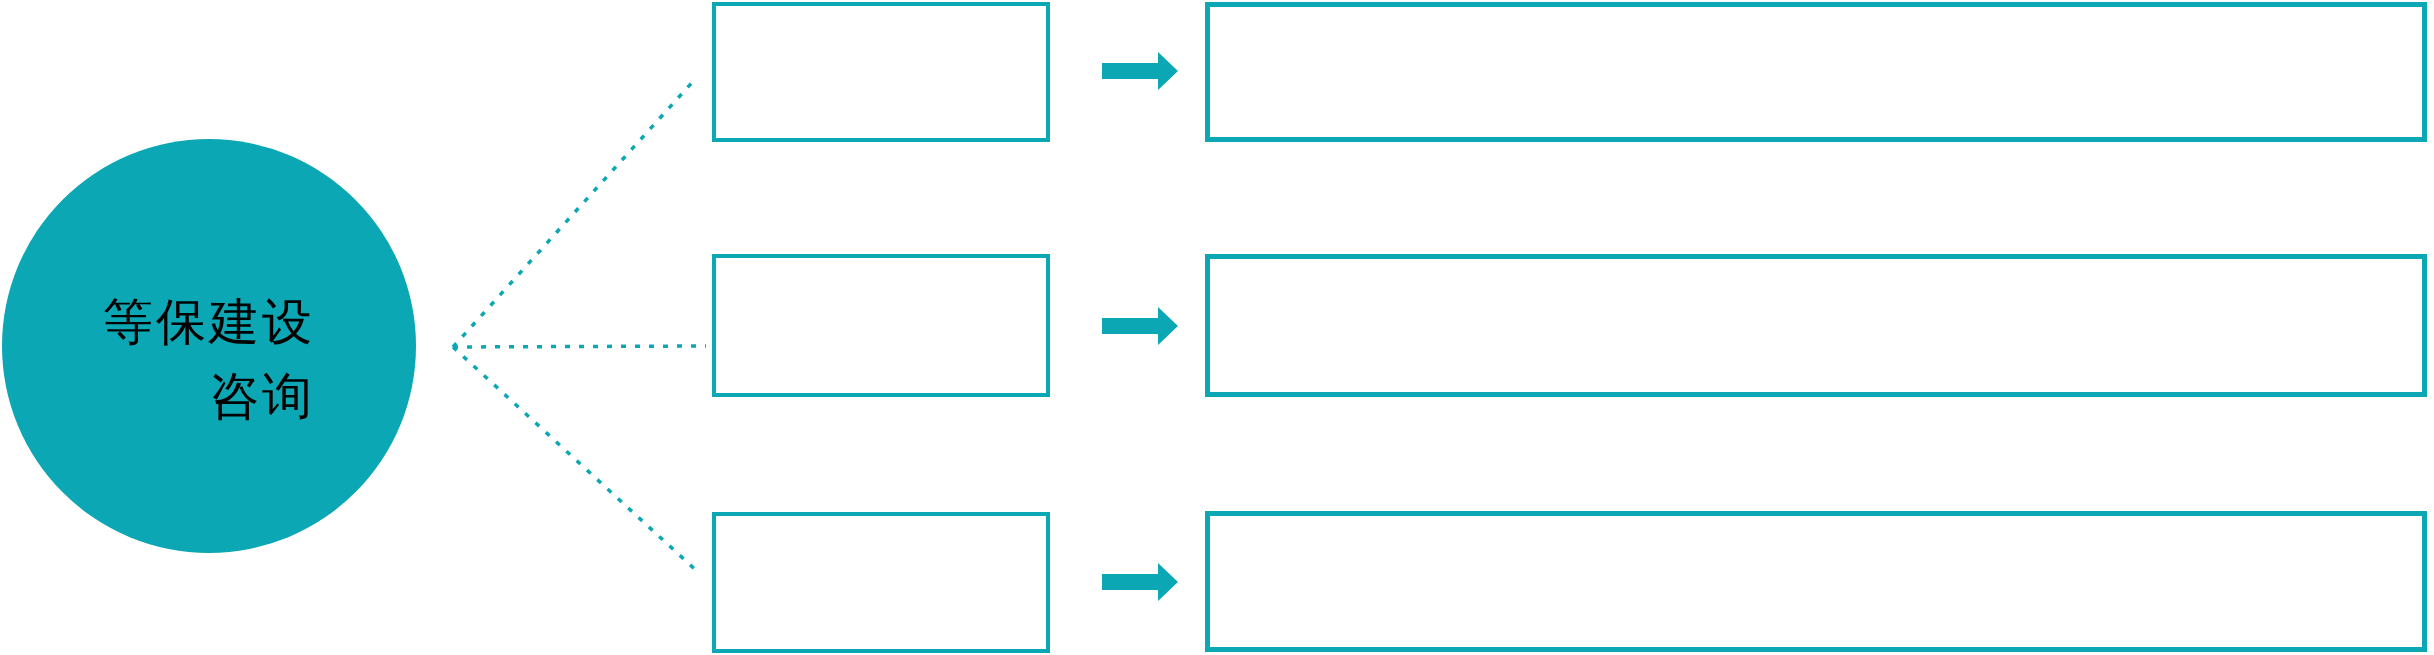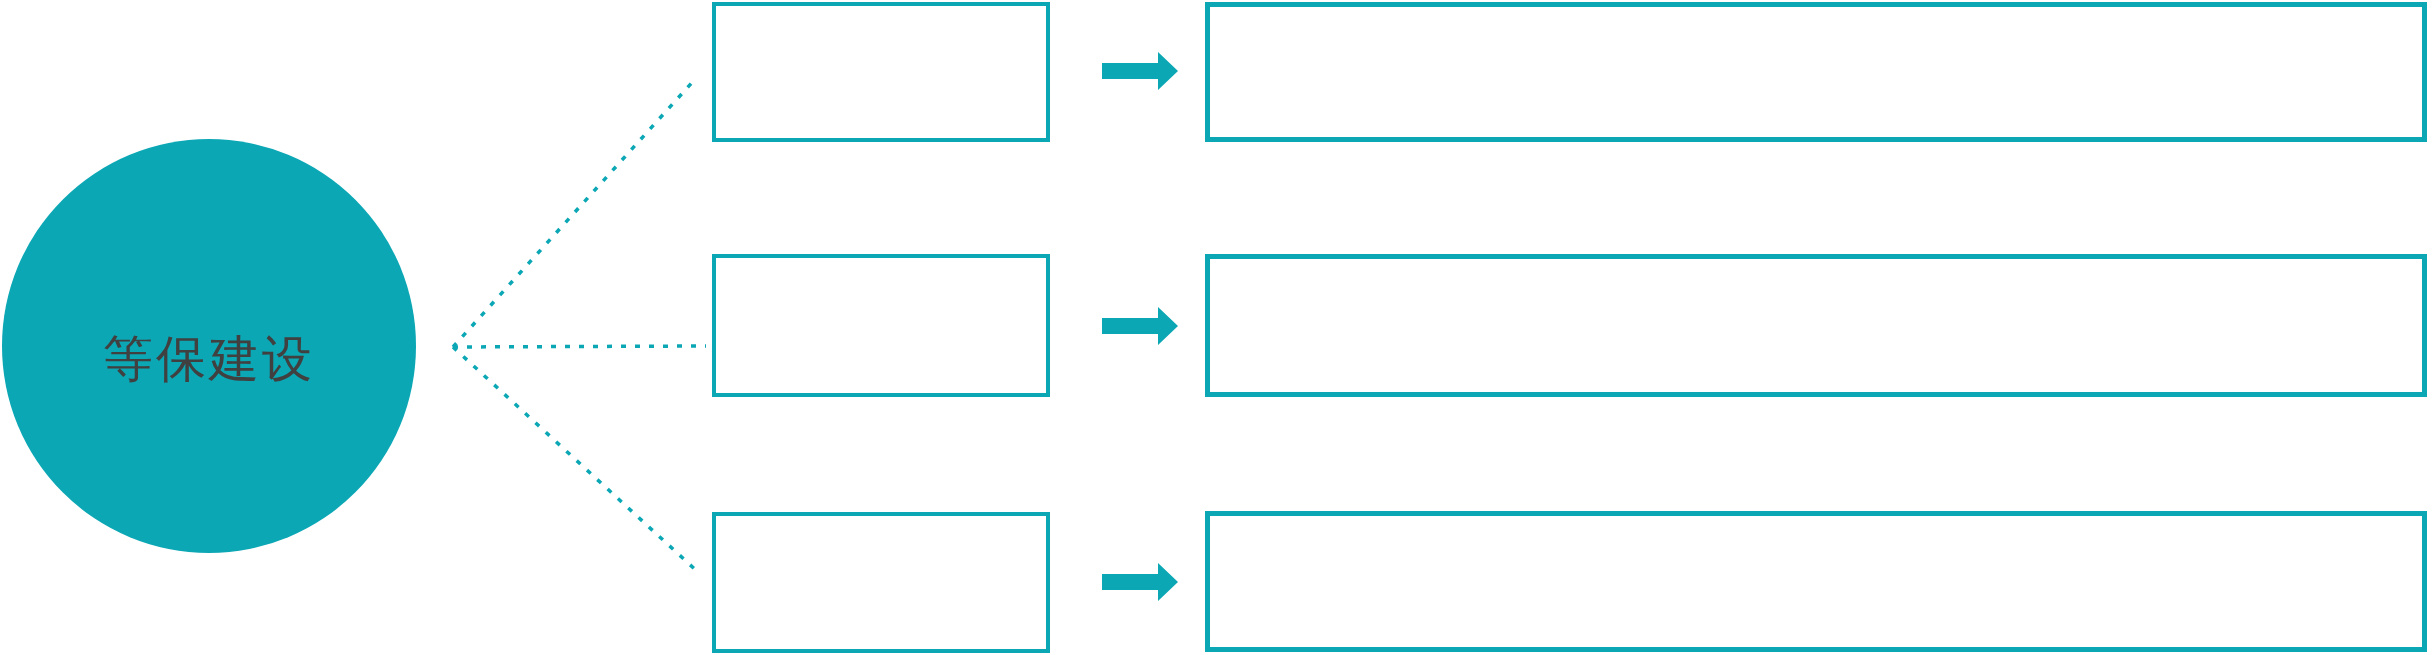--- a/index.html
+++ b/index.html
@@ -37,21 +37,21 @@
     height: 414px;
     border-radius: 50%;
     background: var(--accent, #0ba7b5);
     display: flex;
     align-items: center;
     justify-content: center;
   }
   .topic-label {
     margin-top: 26px;
     text-align: right;
-    color: #404040;
+    color: #000000;
     font-size: 50px;
     line-height: 74px;
     font-weight: 400;
     letter-spacing: 3px;
   }
   .small-box {
     position: absolute;
     left: 712px;
     width: 338px;
     border: 4px solid var(--accent, #0ba7b5);
@@ -102,20 +102,21 @@
 
   <svg class="connectors" viewBox="0 0 2434 655" xmlns="http://www.w3.org/2000/svg" aria-hidden="true">
     <line x1="453" y1="347" x2="697" y2="77"></line>
     <line x1="453" y1="347" x2="706" y2="346"></line>
     <line x1="453" y1="347" x2="699" y2="573"></line>
   </svg>
 
   <div class="topic-circle">
     <div class="topic-label">
       <div>等保建设</div>
+      <div>咨询</div>
     </div>
   </div>
 
   <div class="small-box box-r1">
     <span></span>
   </div>
   <svg class="arrow arrow-r1" viewBox="0 0 76 40" xmlns="http://www.w3.org/2000/svg" aria-hidden="true">
     <polygon points="0,12 56,12 56,1 76,20 56,39 56,28 0,28"></polygon>
   </svg>
   <div class="big-box rect-r1">

